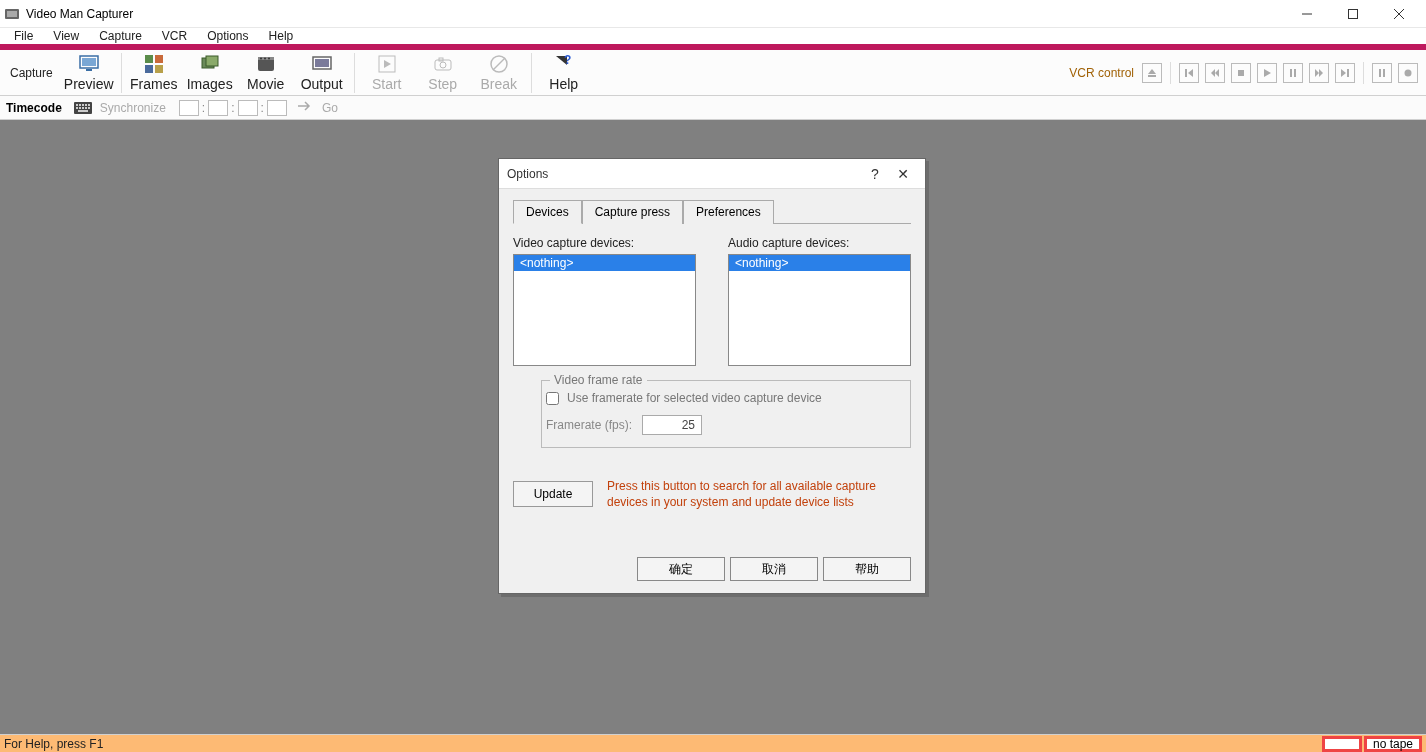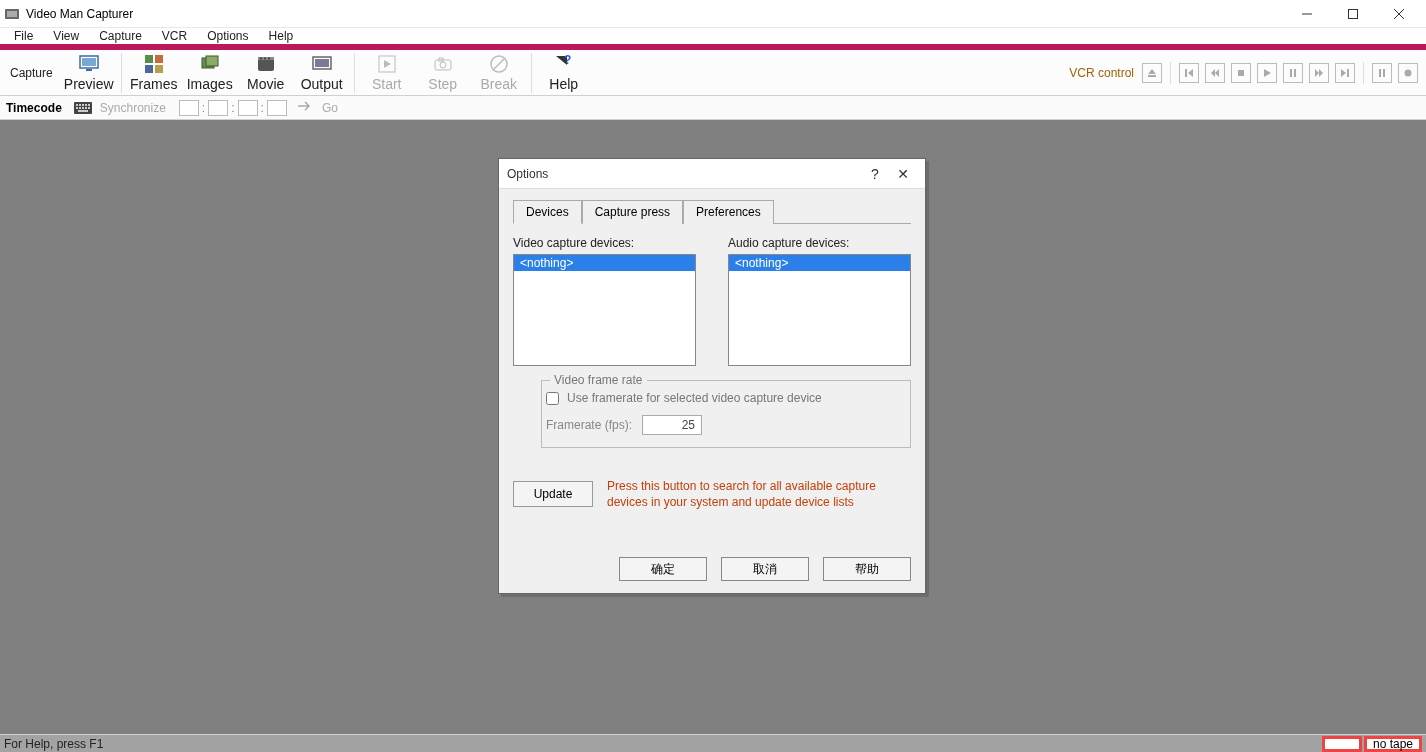--- a/index.html
+++ b/index.html
@@ -32,21 +32,21 @@
 .tcbar .sync { color:#aaa; margin-left:4px; margin-right:12px; }
 .tc-box { width:20px; height:16px; border:1px solid #bbb; background:#fff; margin:0 1px; }
 .tc-colon { margin:0 2px; color:#888; }
 .tcbar .go { color:#aaa; margin-left:8px; }
 .kb-icon { width:18px; height:12px; margin-right:4px; display:inline-block; }
 
 
 .workspace { position:absolute; top:120px; left:0; right:0; bottom:18px; background:#808080; }
 
 
-.statusbar { position:absolute; bottom:0; left:0; right:0; height:18px; background:#a3a3a3; border-top:1px solid #d0d0d0; display:flex; align-items:center; padding:0 4px; }
+.statusbar { position:absolute; bottom:0; left:0; right:0; height:18px; background:#fdba74; border-top:1px solid #d0d0d0; display:flex; align-items:center; padding:0 4px; }
 .statusbar .msg { flex:1; color:#222; }
 .statusbar .cell { border:3px solid #ef4444; padding:0 6px; height:16px; display:flex; align-items:center; margin-left:2px; background:#fff; }
 
 
 .dialog { position:absolute; left:498px; top:158px; width:428px; height:436px; background:#f0f0f0; border:1px solid #666; box-shadow: 3px 3px 0 rgba(0,0,0,0.15); }
 .dlg-title { height:30px; display:flex; align-items:center; padding:0 8px; background:#fff; border-bottom:1px solid #ddd; }
 .dlg-title .t { flex:1; color:#333; }
 .dlg-title .hb { width:28px; text-align:center; color:#333; font-size:14px; }
 .dlg-body { padding: 10px 14px 12px 14px; }
 
@@ -65,21 +65,21 @@
 .groupbox .legend { position:absolute; top:-8px; left:8px; background:#f0f0f0; padding:0 4px; color:#777; }
 .cb-row { display:flex; align-items:center; gap:8px; color:#777; margin-bottom:10px; }
 .cb-row input[type=checkbox] { width:13px; height:13px; }
 .fr-row { display:flex; align-items:center; gap:10px; color:#888; }
 .fr-row input { width:60px; height:20px; border:1px solid #aaa; text-align:right; padding:0 6px; background:#fff; color:#444; }
 
 .upd-row { display:flex; gap:14px; margin-top:30px; align-items:center; }
 .upd-row button { width:80px; height:26px; background:#f4f4f4; border:1px solid #999; cursor:default; }
 .upd-row .desc { flex:1; color:#c2410c; line-height:1.35; }
 
-.dlg-buttons { position:absolute; bottom:12px; right:14px; display:flex; gap:14px;align-items:flex-end; }
+.dlg-buttons { position:absolute; bottom:12px; right:14px; display:flex; gap:5px;align-items:flex-end; }
 .dlg-buttons button { width:88px; height:24px; background:#f4f4f4; border:1px solid #888; cursor:default; }
 
 
 .vcr { margin-left:auto; display:flex; align-items:center; gap:6px; padding-right:6px; }
 .vcr .lbl { color:#a16207; margin-right:2px; }
 .vcr .b { width:20px; height:20px; border:1px solid #bbb; display:flex; align-items:center; justify-content:center; color:#999; }
 .vcr .sep { width:1px; height:22px; background:#ddd; margin:0 2px; }
 
 
 .watermark { position:absolute; left:50%; top:360px; transform:translateX(-50%); color:#e4e4e4; font-size:34px; letter-spacing:1px; pointer-events:none; display:flex; align-items:center; gap:8px; opacity:0.45; }

